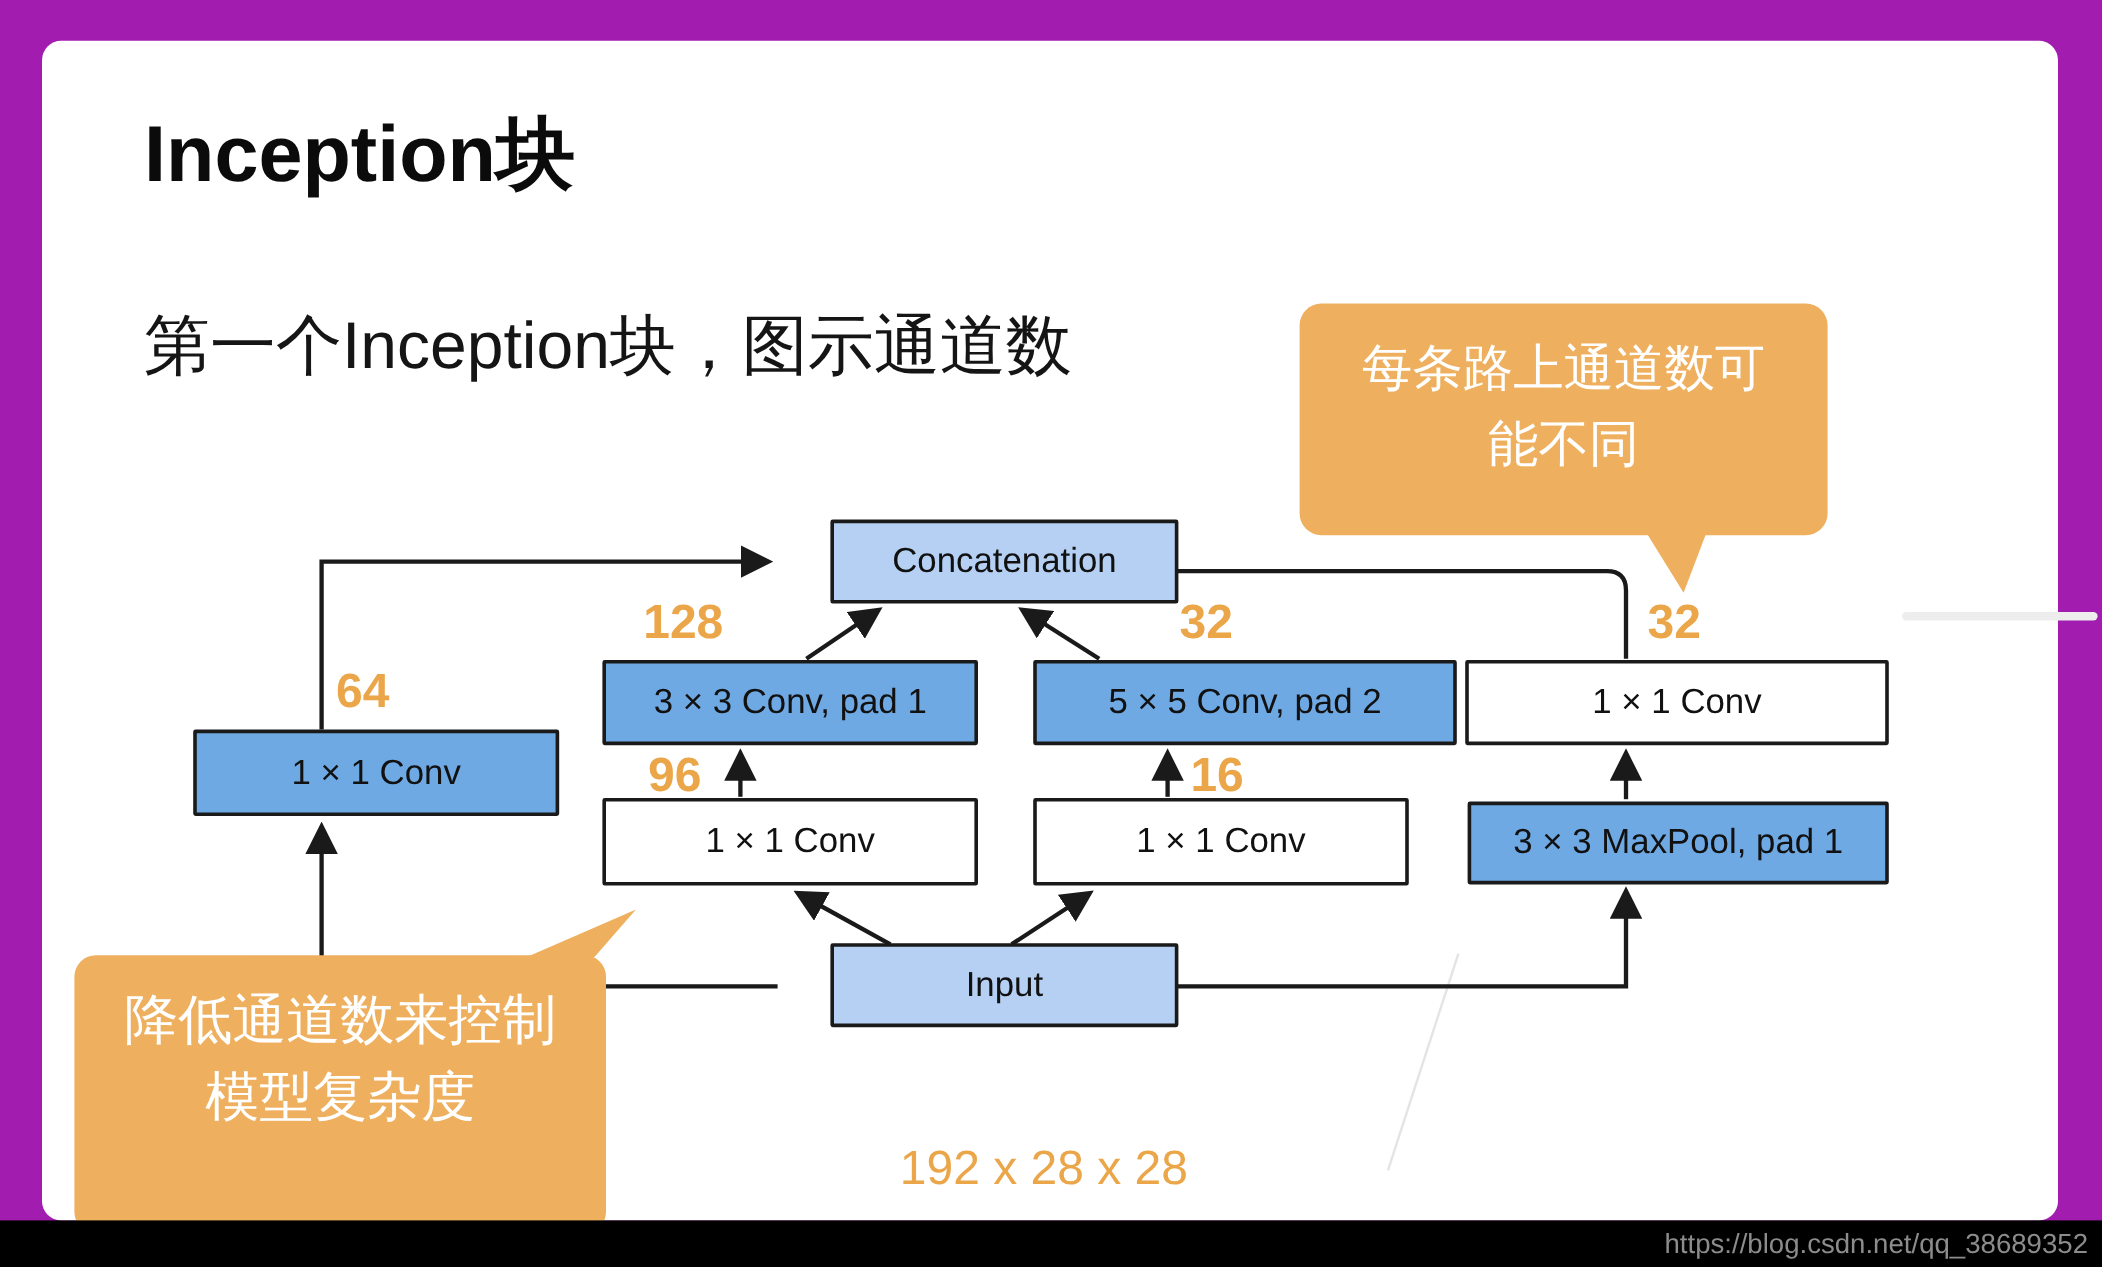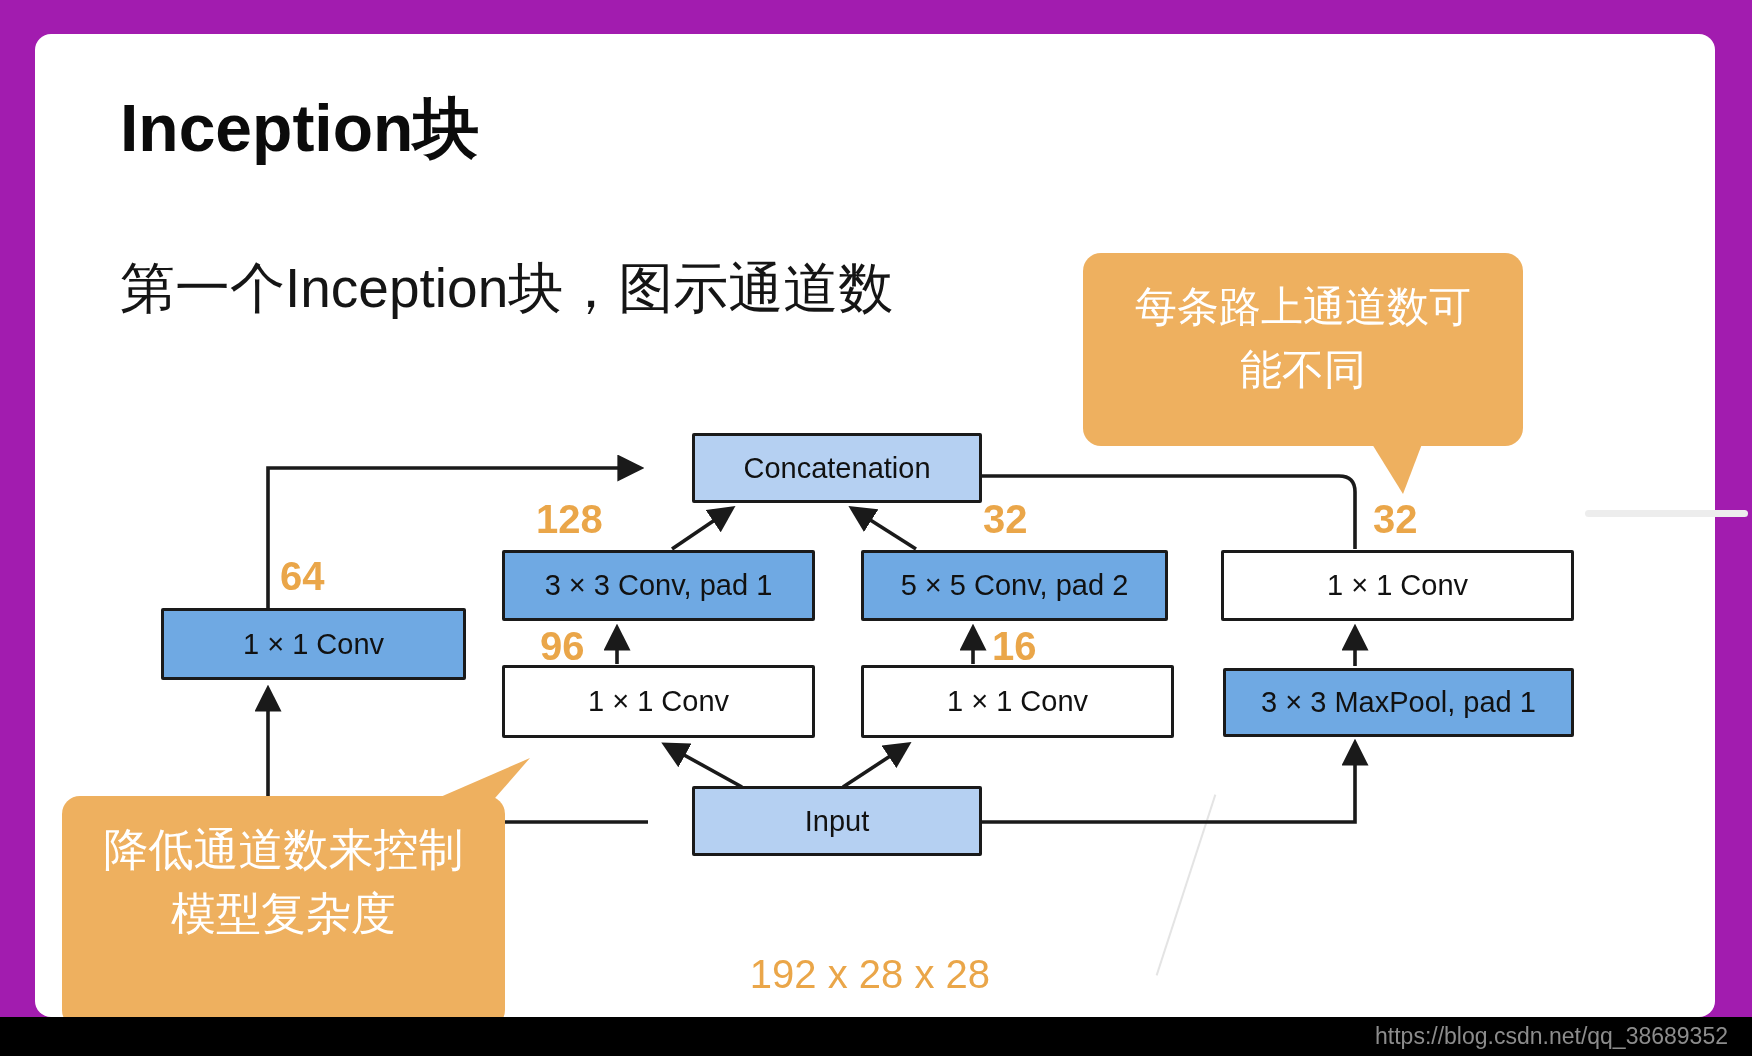--- a/index.html
+++ b/index.html
@@ -20,21 +20,21 @@
   .callout{position:absolute;z-index:4;background:#EEB05F;border-radius:18px;color:#fff;text-align:center;}
   .callout .ln{width:100%;}
   .co-tr{left:1083px;top:253px;width:440px;height:193px;font-size:42px;line-height:1.5;padding-top:22px;box-sizing:border-box;}
   .co-bl{left:62px;top:796px;width:443px;height:232px;font-size:45px;line-height:1.42;padding-top:22px;box-sizing:border-box;}
   .tail{position:absolute;z-index:4;background:#EEB05F;}
   .tail-tr{left:1372px;top:444px;width:50px;height:50px;clip-path:polygon(0 0,100% 0,62% 100%);}
   .tail-bl{left:438px;top:758px;width:92px;height:40px;clip-path:polygon(100% 0,0 100%,62% 100%);}
   .dim{left:660px;top:952px;width:330px;text-align:right;font-size:40px;font-weight:normal;color:#EAA649;z-index:3;}
   .bottombar{position:absolute;left:0;top:1017px;width:1752px;height:39px;background:#000;z-index:5;
              display:flex;align-items:center;justify-content:flex-end;}
-  .watermark{color:#8c8c8c;font-size:23px;padding-right:24px;}
+  .watermark{color:#8c8c8c;font-size:23px;padding-right:12px;}
   .graystrip{left:1550px;top:476px;width:163px;height:7px;background:#ededed;border-radius:4px;z-index:1;}
   .diagline{left:1150px;top:756px;width:2px;height:190px;background:#e4e4e4;transform:rotate(18deg);z-index:1;}
 </style>
 </head>
 <body>
 
 <div class="page">
   <div class="slide">
 
     <div class="abs title">Inception块</div>
@@ -62,21 +62,21 @@
       <path d="M937 822 H1355 V744" marker-end="url(#arr)"></path>
       <path d="M1355 666 V629" marker-end="url(#arr)"></path>
       <path d="M1355 549 V492 Q1355 476 1339 476 H947" marker-end="url(#arr)"></path>
     </g>
   </svg>
 
   <div class="box lightblue" style="left:648px;top:433px;width:290px;height:70px;">Concatenation</div>
 
   <div class="box blue" style="left:458px;top:550px;width:313px;height:71px;">3 × 3 Conv, pad 1</div>
 
-  <div class="box blue" style="left:817px;top:550px;width:307px;height:71px;">5 × 5 Conv, pad 2</div>
+  <div class="box blue" style="left:817px;top:550px;width:353px;height:71px;">5 × 5 Conv, pad 2</div>
 
   <div class="box white" style="left:1177px;top:550px;width:353px;height:71px;">1 × 1 Conv</div>
 
   <div class="box blue" style="left:117px;top:608px;width:305px;height:72px;">1 × 1 Conv</div>
 
   <div class="box white" style="left:458px;top:665px;width:313px;height:73px;">1 × 1 Conv</div>
 
   <div class="box white" style="left:817px;top:665px;width:313px;height:73px;">1 × 1 Conv</div>
 
   <div class="box blue" style="left:1179px;top:668px;width:351px;height:69px;">3 × 3 MaxPool, pad 1</div>

